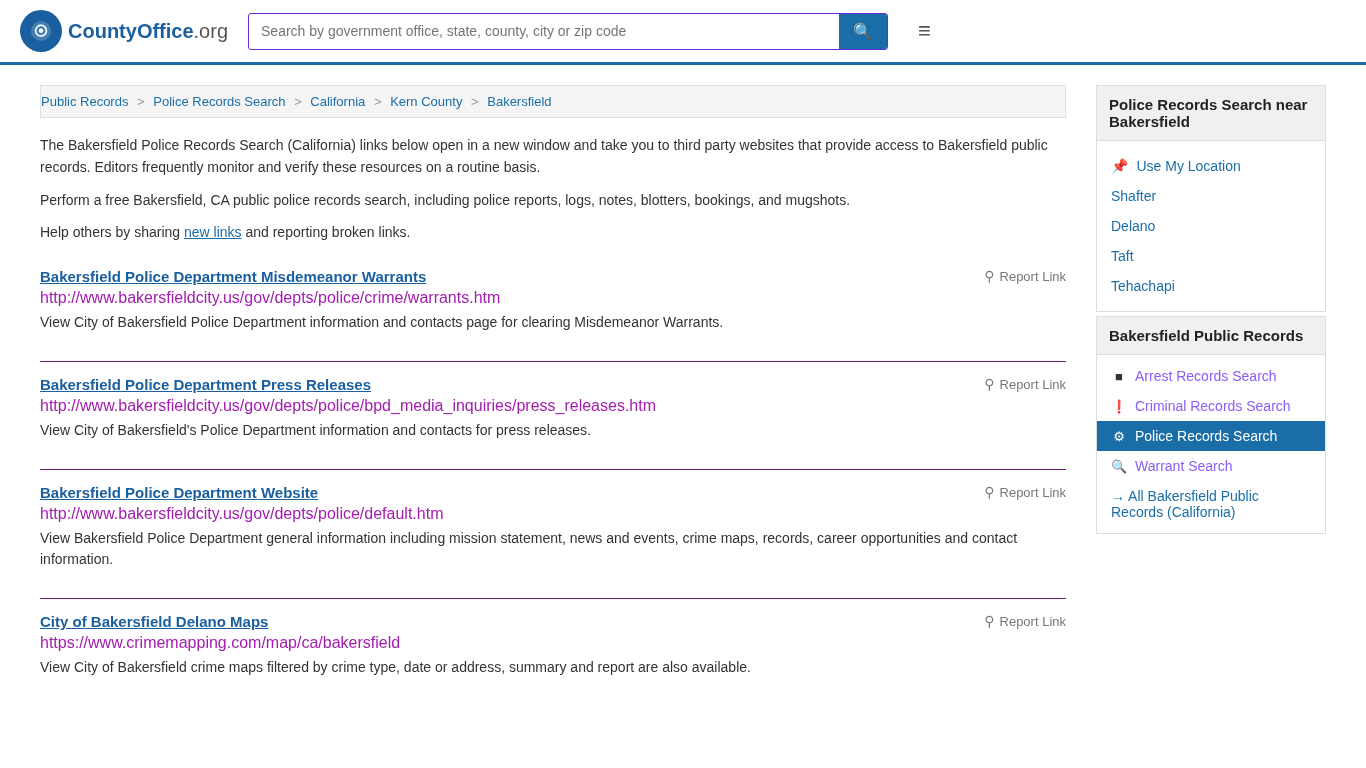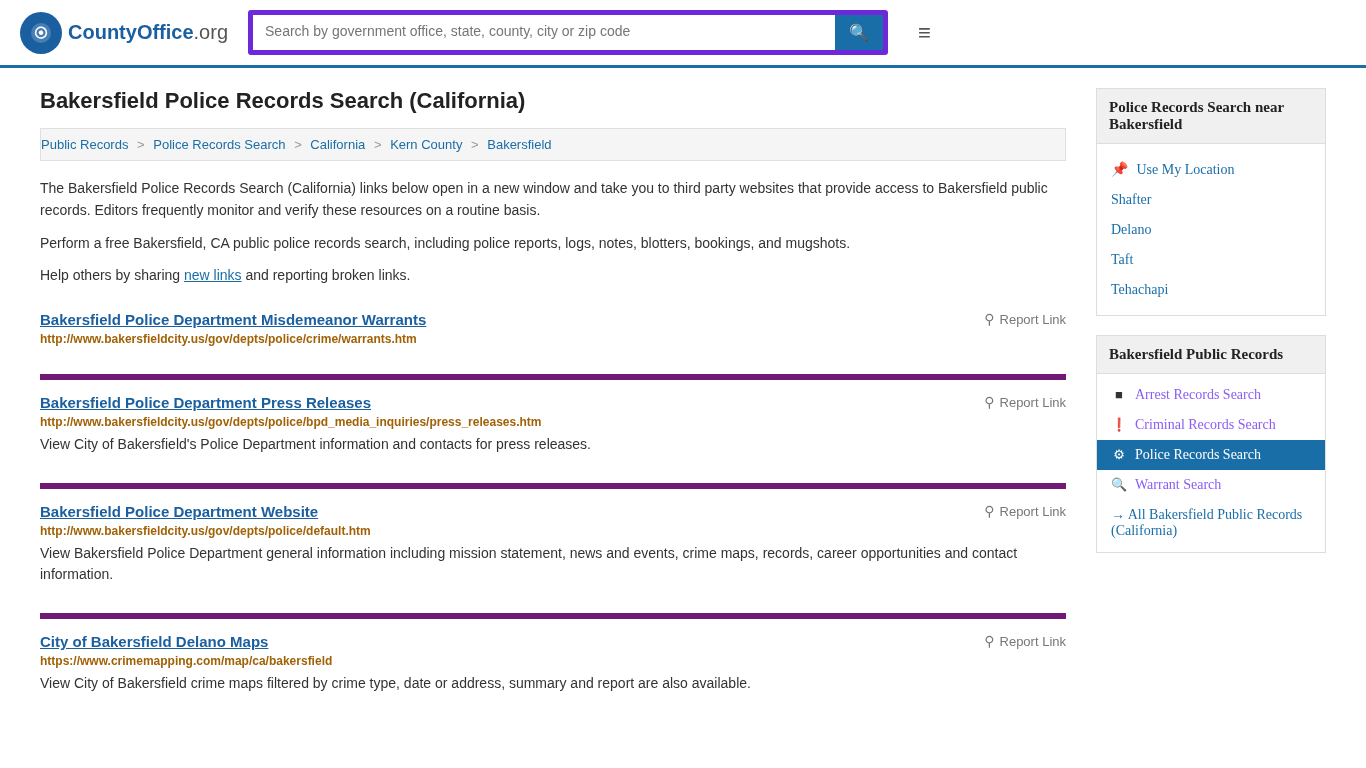--- a/index.html
+++ b/index.html
@@ -32,22 +32,22 @@
       font-size: 20px;
     }
     .logo-text {
       font-size: 20px;
       font-weight: bold;
       color: #1a5fa0;
     }
     .search-bar {
       flex: 1;
       display: flex;
-      align-items: flex-start;
-      border: 5px solid #6d28d9;
+      align-items: center;
+      border: 1px solid #6d28d9;
       border-radius: 3px;
       overflow: hidden;
       max-width: 640px;
     }
     .search-bar input {
       flex: 1;
       border: none;
       outline: none;
       padding: 8px 12px;
       font-size: 14px;
@@ -119,21 +119,21 @@
       text-decoration: underline;
     }
 
     
     .result-item {
       margin-bottom: 28px;
       padding-top: 14px;
       border-top: none;
     }
     .result-item + .result-item {
-      border-top: 6px solid #701a75;
+      border-top: 1px solid #701a75;
     }
     .result-header {
       display: flex;
       align-items: center;
       justify-content: space-between;
       margin-bottom: 4px;
     }
     .result-title {
       font-size: 15px;
       font-weight: bold;
@@ -148,36 +148,34 @@
       font-size: 13px;
       color: #777;
       white-space: nowrap;
       margin-left: 10px;
       cursor: pointer;
     }
     .report-link-icon {
       font-size: 14px;
     }
     .result-url {
-      color: #a16207;
-      font-size: 12px;
+      color: #a21caf;
+      font-size: 16px;
       margin-bottom: 5px;
       word-break: break-all;
-      font-weight: bold;
     }
     .result-desc {
       font-size: 14px;
       color: #333;
       line-height: 1.5;
     }
 
     
     .sidebar-section {
-      margin-bottom: 19px;
-      font-family: Liberation Serif, serif;
+      margin-bottom: 4px;
     }
     .sidebar-title {
       background: #f0f0f0;
       font-size: 15px;
       font-weight: bold;
       color: #222;
       padding: 10px 12px;
       margin-bottom: 0;
       border: 1px solid #ddd;
       border-bottom: none;
@@ -259,21 +257,20 @@
       <span>🔍</span>
     </button>
   </div>
   <div class="menu-icon">≡</div>
 </header>
 
 <div class="container">
 
   <div class="main-content">
 
-    <h1 class="page-title">Bakersfield Police Records Search (California)</h1>
 
     <div class="breadcrumb">
       <a href="#">Public Records</a>
       <span class="sep">&gt;</span>
       <a href="#">Police Records Search</a>
       <span class="sep">&gt;</span>
       <a href="#">California</a>
       <span class="sep">&gt;</span>
       <a href="#">Kern County</a>
       <span class="sep">&gt;</span>
@@ -289,20 +286,21 @@
     <div id="results-container">
         <div class="result-item">
     <div class="result-header">
       <a class="result-title" href="#">Bakersfield Police Department Misdemeanor Warrants</a>
       <div class="report-link">
         <span class="report-link-icon">⚲</span>
         <span>Report Link</span>
       </div>
     </div>
     <div class="result-url">http://www.bakersfieldcity.us/gov/depts/police/crime/warrants.htm</div>
+    <div class="result-desc">View City of Bakersfield Police Department information and contacts page for clearing Misdemeanor Warrants.</div>
   </div>
         <div class="result-item">
     <div class="result-header">
       <a class="result-title" href="#">Bakersfield Police Department Press Releases</a>
       <div class="report-link">
         <span class="report-link-icon">⚲</span>
         <span>Report Link</span>
       </div>
     </div>
     <div class="result-url">http://www.bakersfieldcity.us/gov/depts/police/bpd_media_inquiries/press_releases.htm</div>

